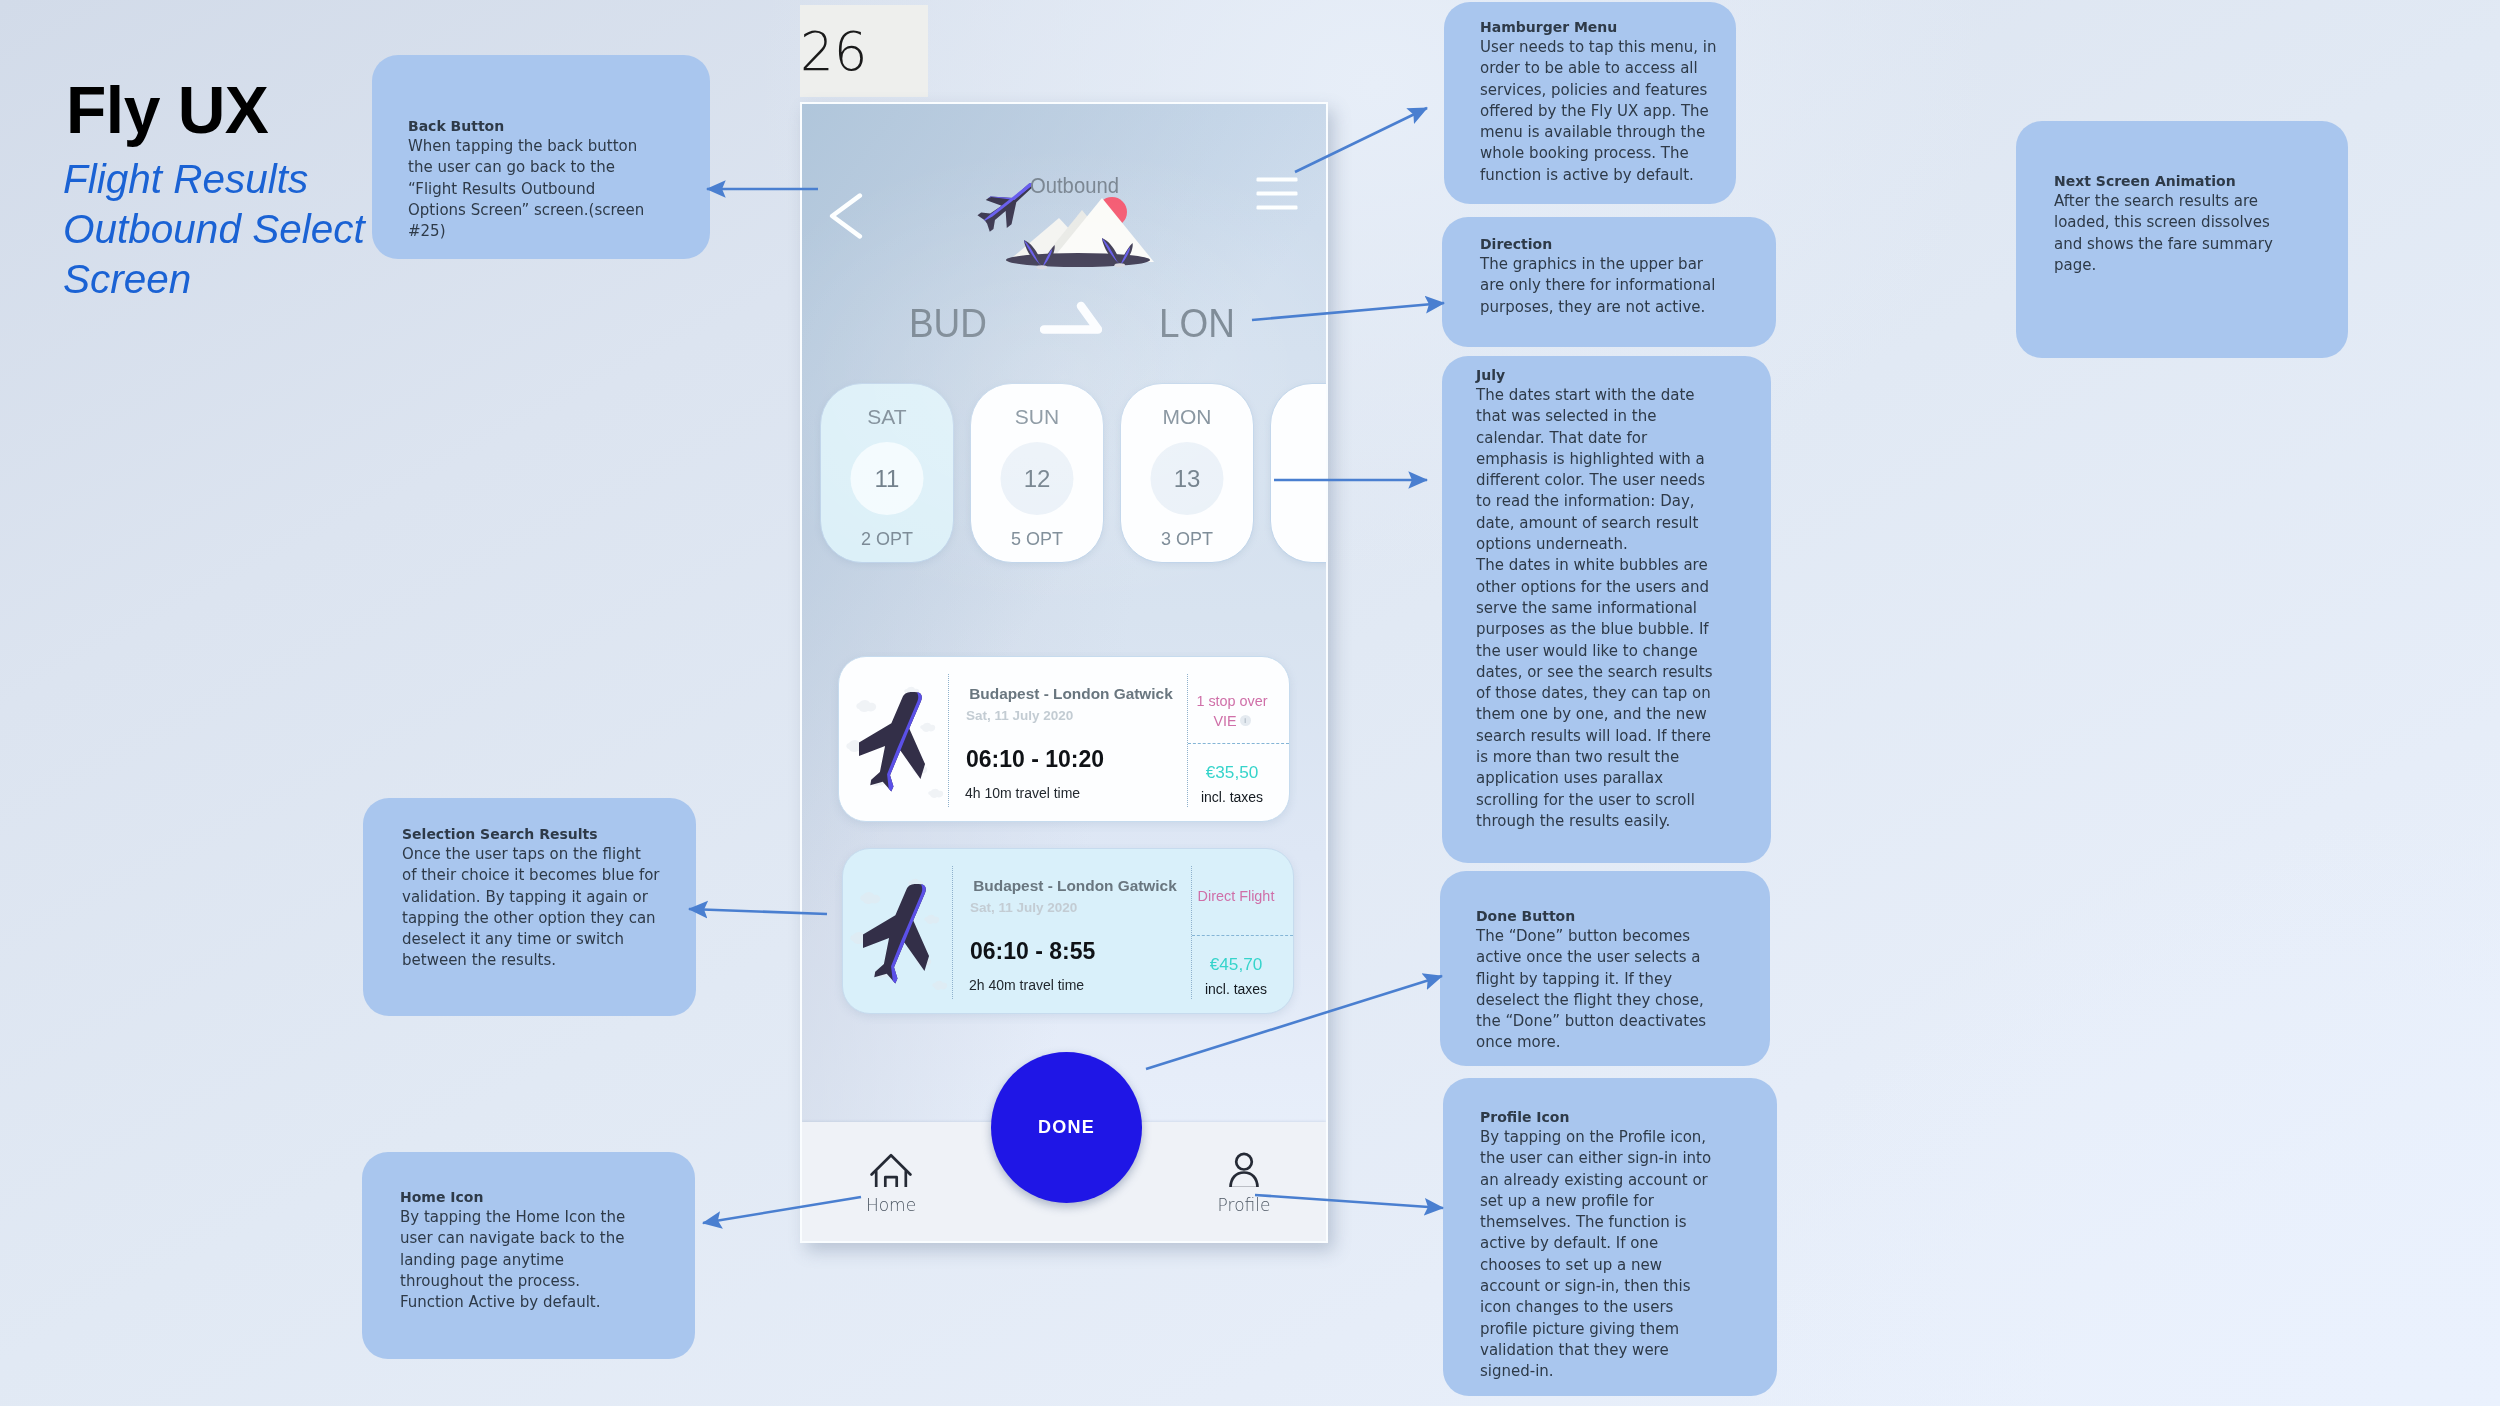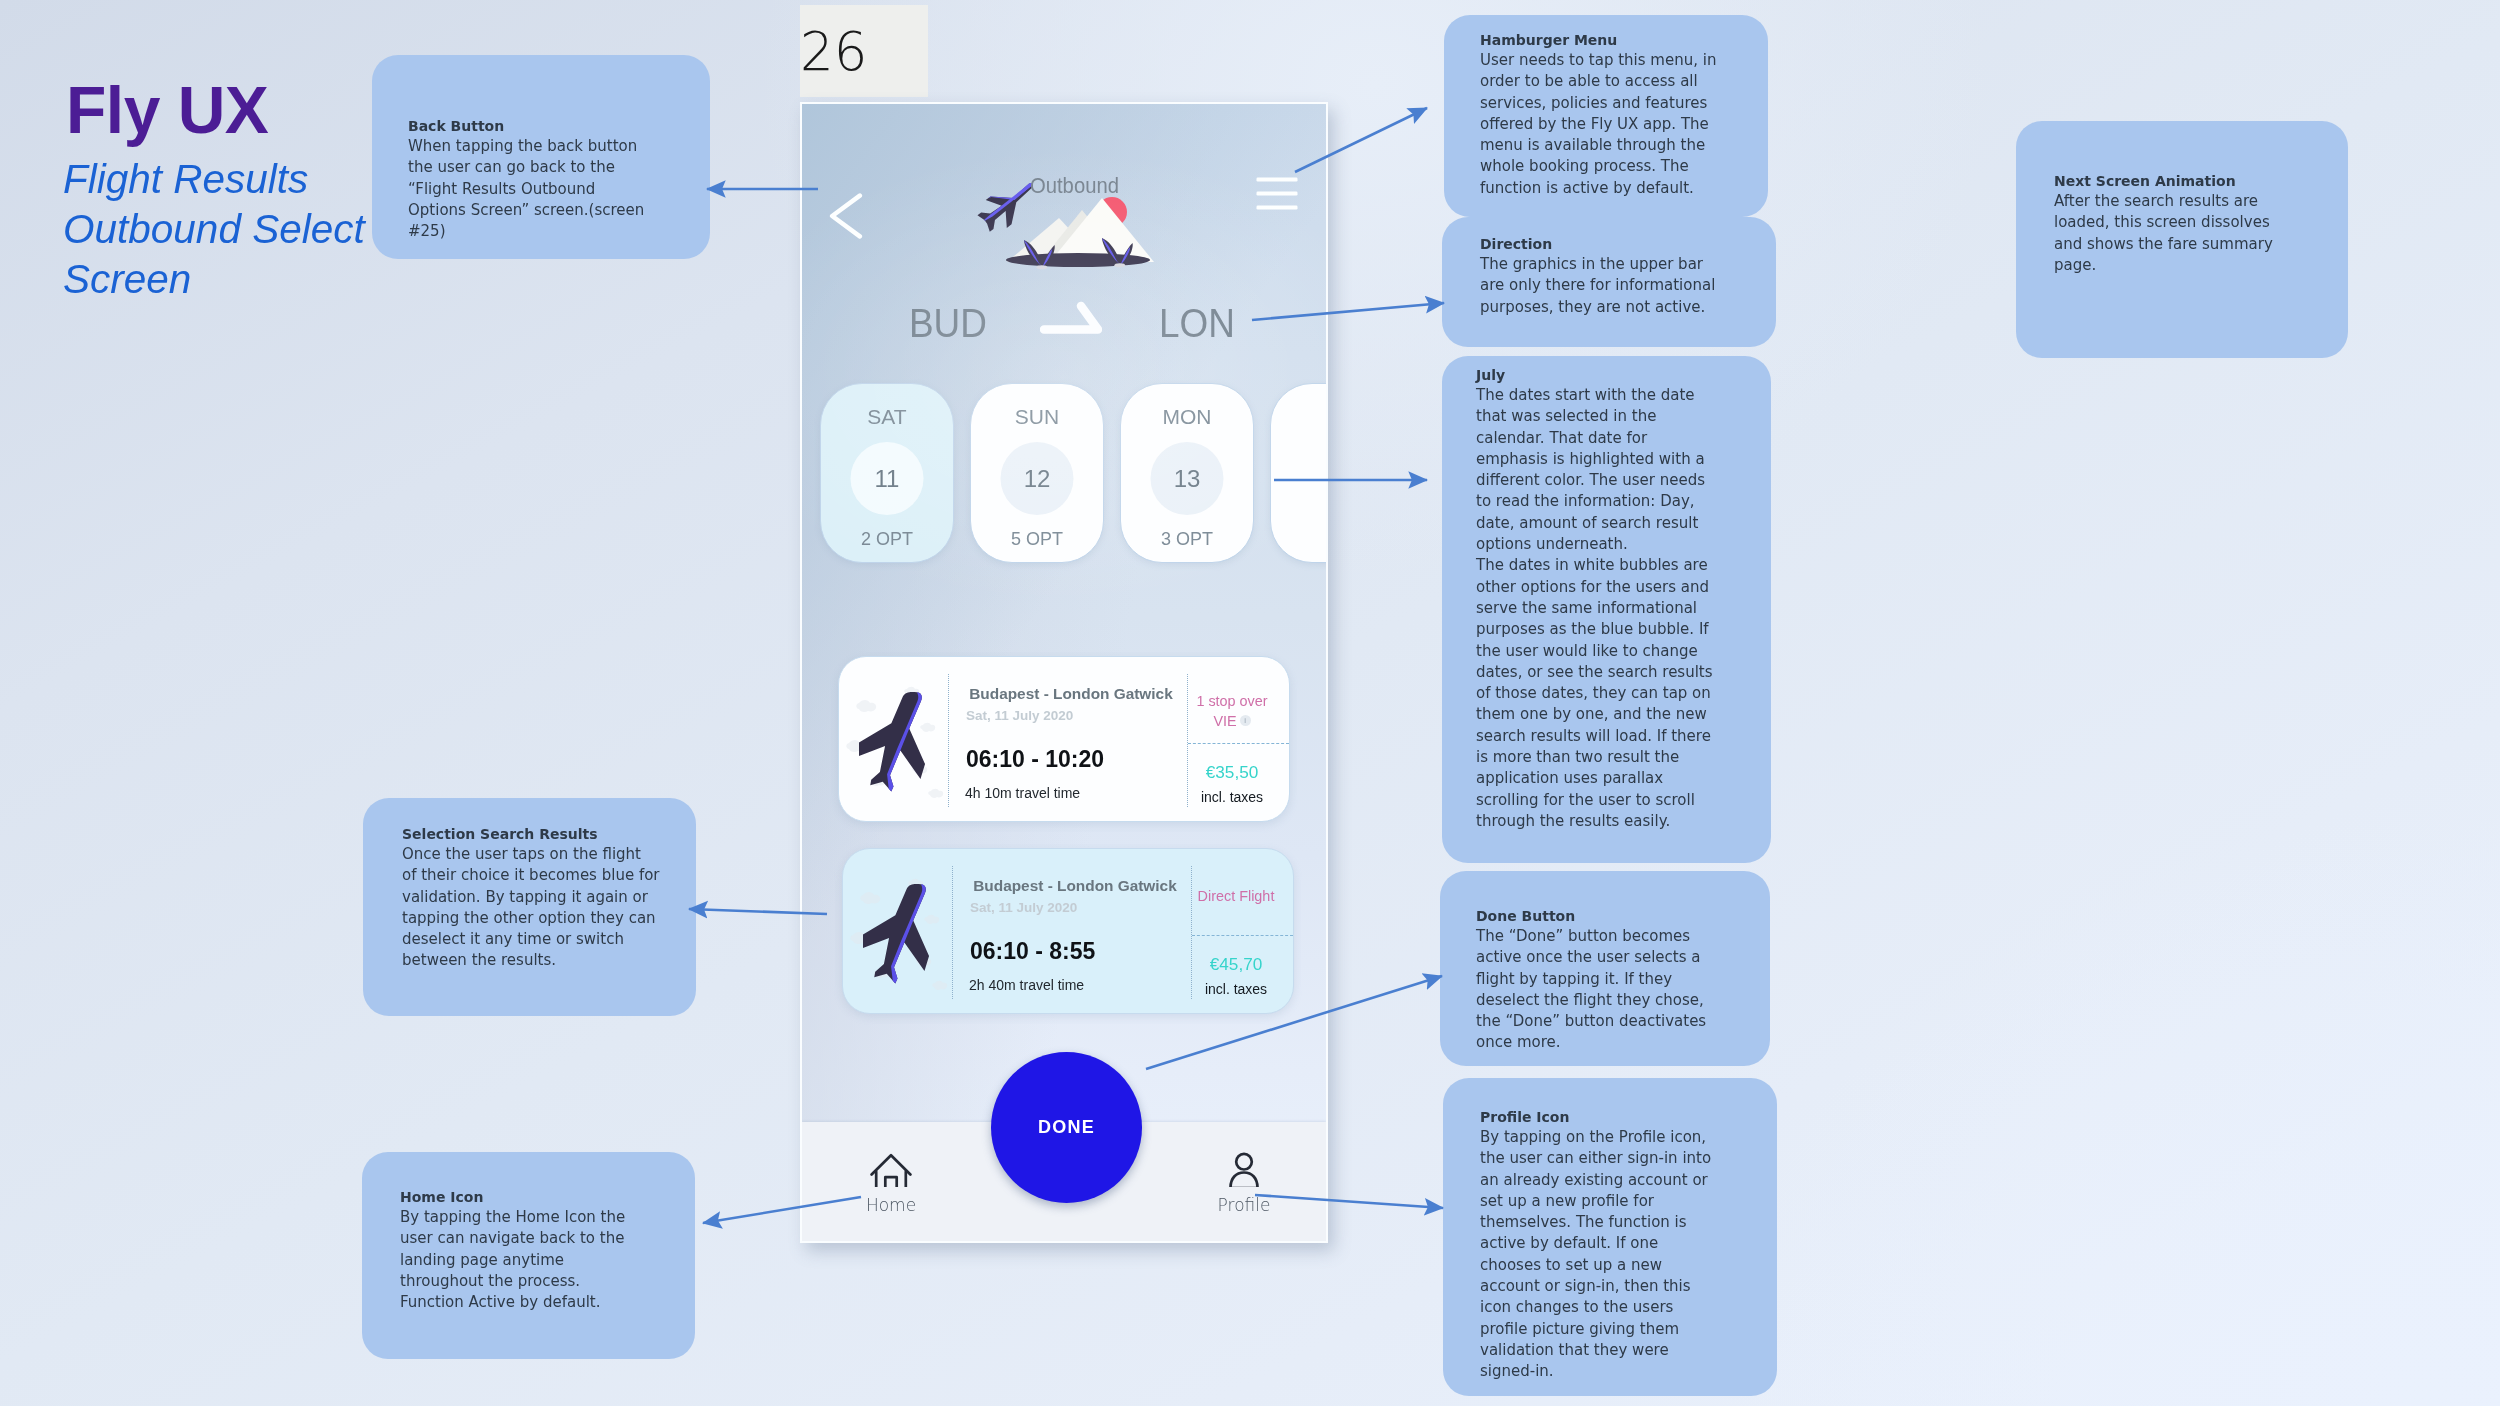--- a/index.html
+++ b/index.html
@@ -7,21 +7,21 @@
        font-family:"Liberation Sans",sans-serif;
        background:#dfe7f3;}
   #bg{position:absolute;left:0;top:0;width:2500px;height:1406px;
       background:
         radial-gradient(ellipse 1200px 1000px at 97% 100%, #eaf1fd 0%, rgba(234,241,253,0) 60%),
         radial-gradient(ellipse 1000px 800px at 55% 6%, #e7eef8 0%, rgba(231,238,248,0) 62%),
         linear-gradient(152deg,#d2dbe9 0%,#dce4f0 26%,#e1e9f4 50%,#e6edf8 75%,#eaf1fd 100%);}
   .abs{position:absolute;}
 
   
-  #title{left:66px;top:79px;color:#4c1d95;font-size:66px;font-weight:bold;
+  #title{left:66px;top:79px;color:#000000;font-size:66px;font-weight:bold;
          letter-spacing:-0.5px;line-height:62px;
          font-family:"Liberation Sans",sans-serif;}
   #subtitle{left:63px;top:154px;color:#1a62d4;font-size:40.5px;font-style:italic;
             line-height:50px;letter-spacing:0px;white-space:pre-line;
             font-family:Liberation Sans, sans-serif;}
 
   
   #numbox{left:800px;top:5px;width:128px;height:92px;background:#eeefed;
           display:flex;align-items:center;}
   #numbox span{font-size:53px;color:#1a1a1a;
@@ -139,21 +139,21 @@
 <div class="abs" id="numbox">
   <span>26</span>
 </div>
 
 <div class="callout" id="co-back-button" style="left:372px;top:55px;width:338px;height:204px">
   <div class="cbox" style="left:36px;top:61px;width:248px">
     <div class="ttl">Back Button</div>
     <div class="bdy">When tapping the back button the user can go back to the “Flight Results Outbound Options Screen” screen.(screen #25)</div>
   </div>
 </div>
-<div class="callout" id="co-hamburger-menu" style="left:1444px;top:15px;width:324px;height:202px">
+<div class="callout" id="co-hamburger-menu" style="left:1444px;top:2px;width:292px;height:202px">
   <div class="cbox" style="left:36px;top:15px;width:272px">
     <div class="ttl">Hamburger Menu</div>
     <div class="bdy">User needs to tap this menu, in order to be able to access all services, policies and features offered by the Fly UX app. The menu is available through the whole booking process. The function is active by default.</div>
   </div>
 </div>
 <div class="callout" id="co-direction" style="left:1442px;top:217px;width:334px;height:130px">
   <div class="cbox" style="left:38px;top:17px;width:252px">
     <div class="ttl">Direction</div>
     <div class="bdy">The graphics in the upper bar are only there for informational purposes, they are not active.</div>
   </div>

